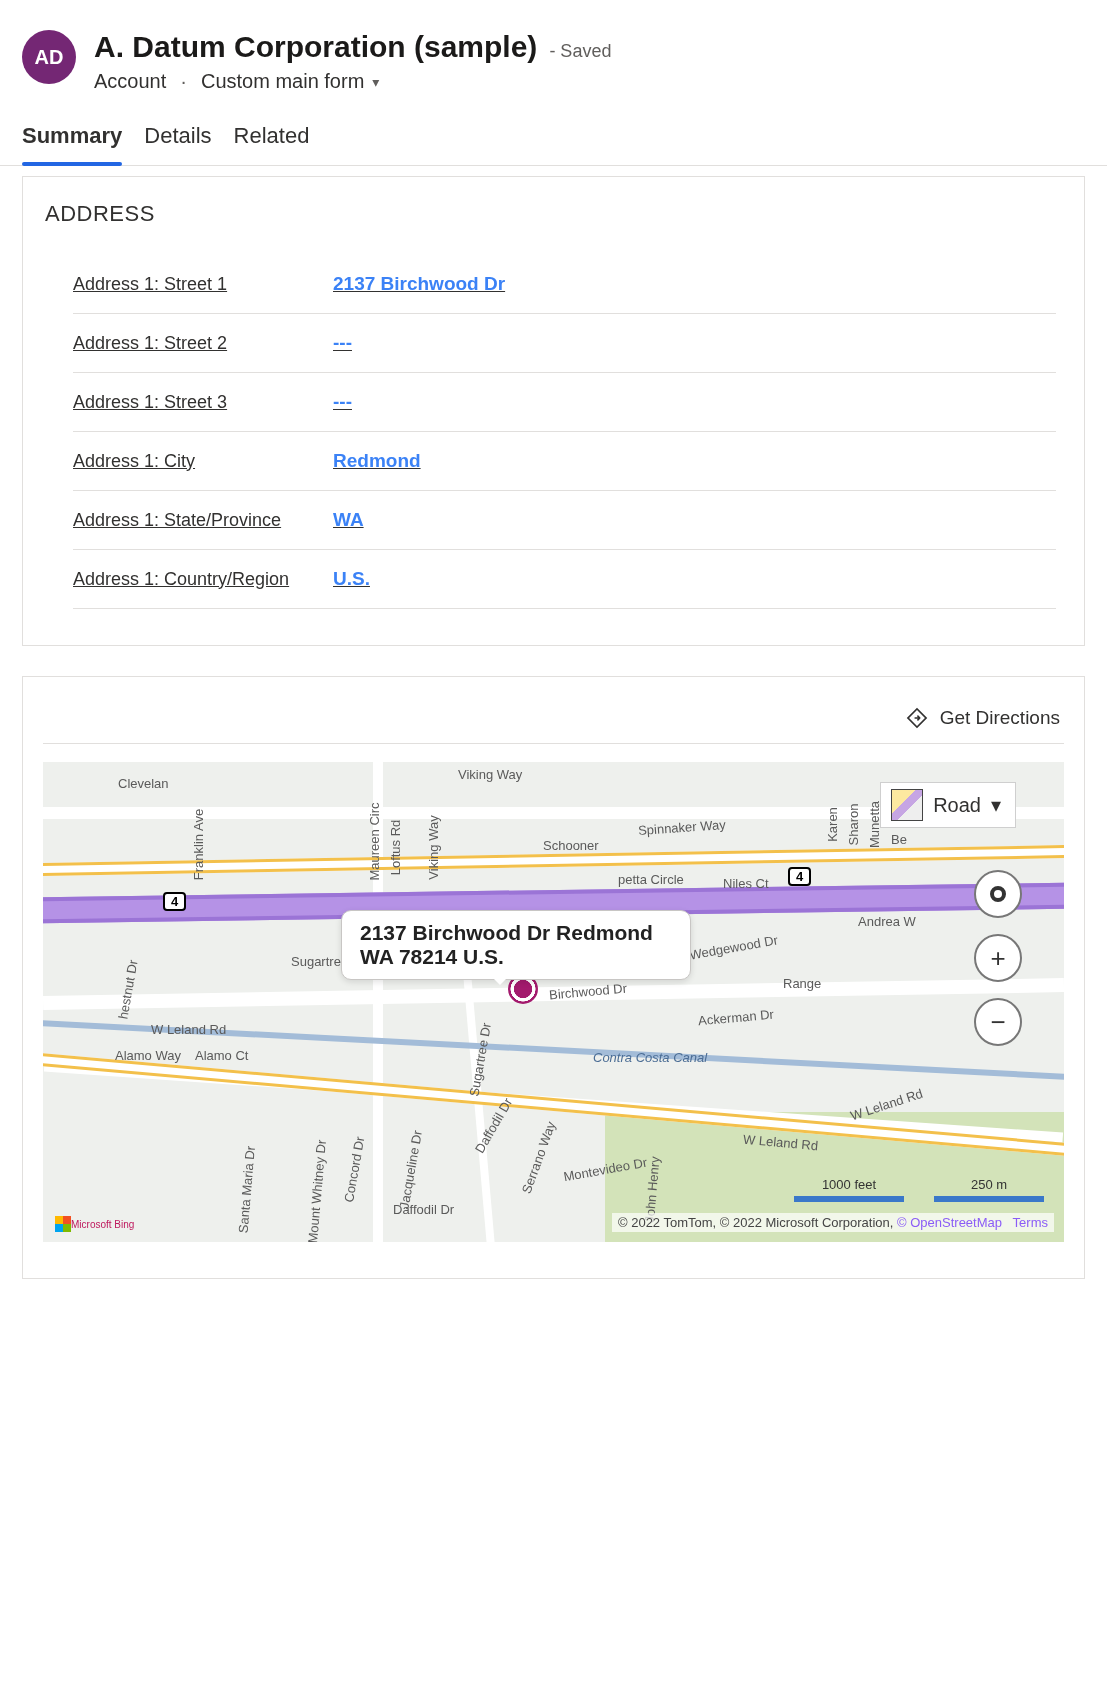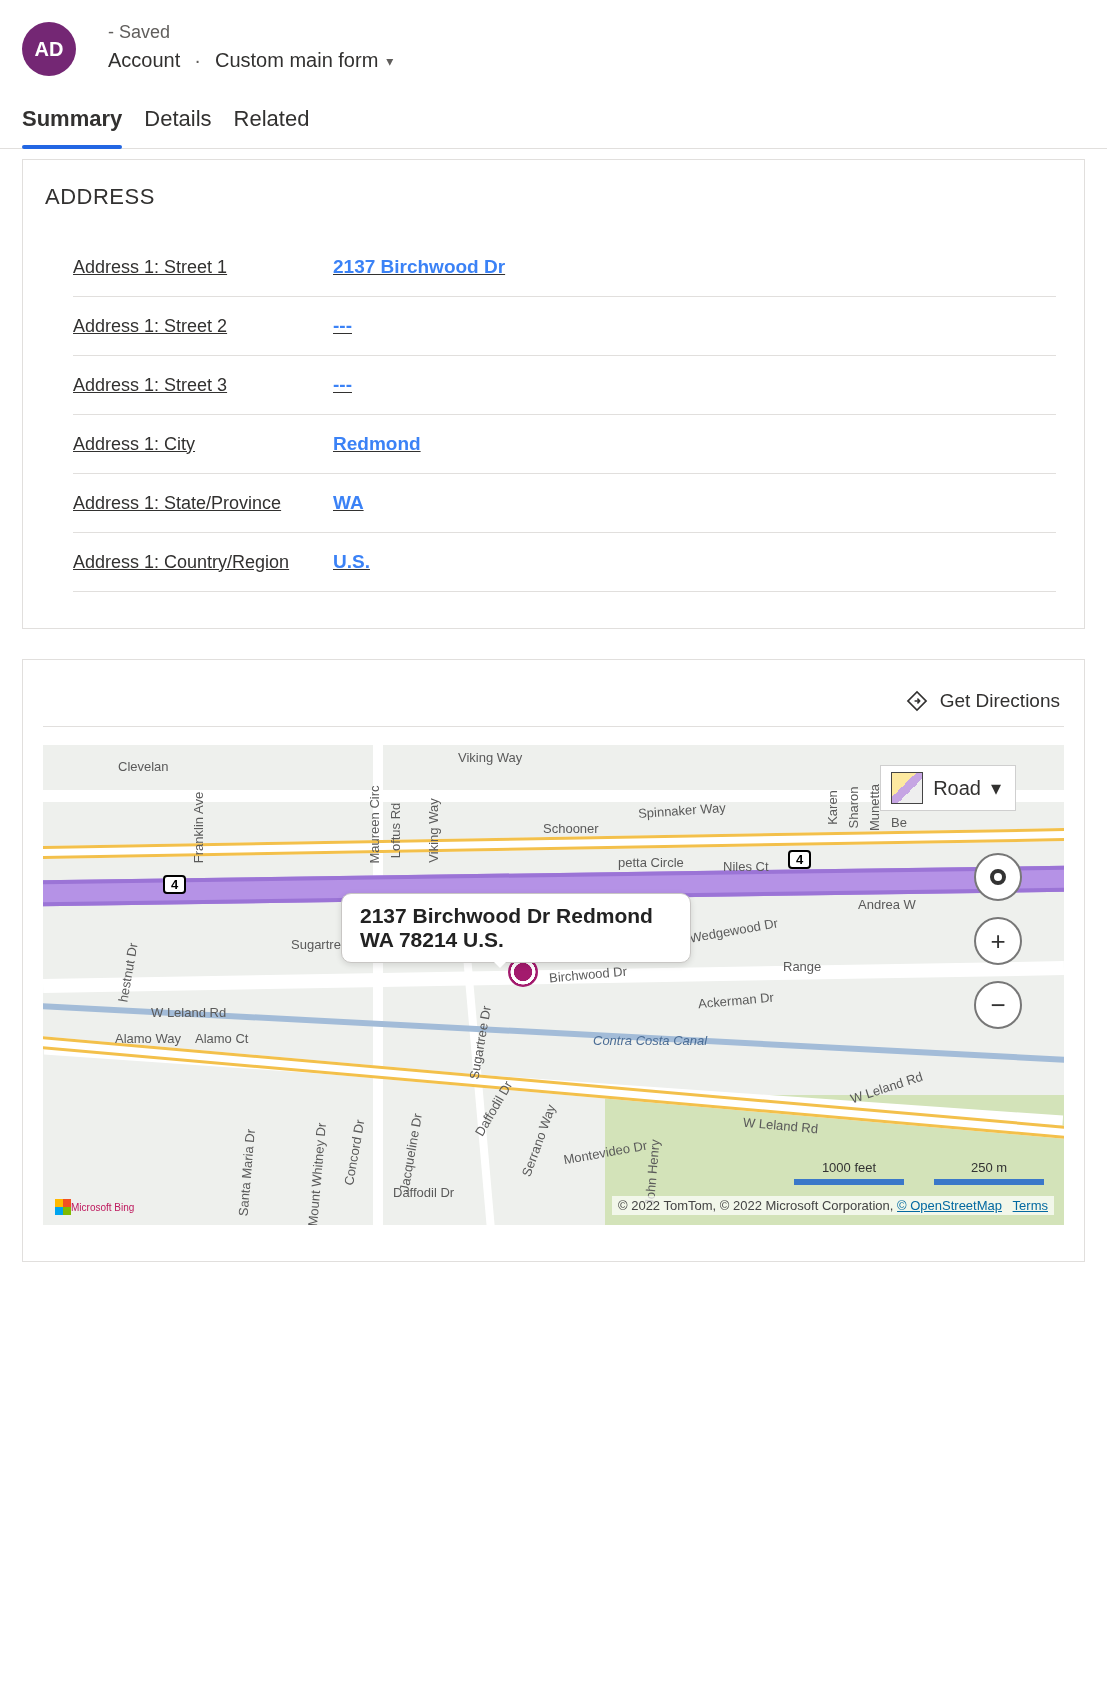--- a/index.html
+++ b/index.html
@@ -6,22 +6,22 @@
   body {
     margin: 0;
     font-family: "Segoe UI", Arial, sans-serif;
     background: #ffffff;
     color: #323130;
     width: 1107px;
   }
   .header {
     display: flex;
     align-items: flex-start;
-    padding: 22px 22px 14px 22px;
-    gap: 32px;
+    padding: 30px 22px 14px 22px;
+    gap: 18px;
   }
   .avatar {
     width: 54px;
     height: 54px;
     border-radius: 50%;
     background: #742774;
     color: #fff;
     display: flex;
     align-items: center;
     justify-content: center;
@@ -250,21 +250,21 @@
     display:flex; gap:30px; font-size:13px; color:#333;
   }
   .sb { display:flex; flex-direction:column; align-items:center; gap:4px;}
   .sb-line{ width:110px; height:6px; background:#3a78c9;}
   .attrib {
     position:absolute; right:10px; bottom:10px;
     font-size:13px; color:#444;
     background: rgba(255,255,255,0.7);
     padding: 2px 6px;
   }
-  .attrib .link{ text-decoration: underline; color:#0369a1; cursor:pointer;}
+  .attrib .link{ color:#8b5cf6; cursor:pointer;}
   .bing {
     position:absolute; left:12px; bottom:10px;
     font-size:10px; color:#be185d;
     display:flex; align-items:center; 
   }
   .bing-sq{
     width:16px;height:16px;
     background:conic-gradient(#f25022 0 25%,#7fba00 25% 50%,#00a4ef 50% 75%,#ffb900 75% 100%);
   }
   .shield{
@@ -274,20 +274,21 @@
     padding:0 6px;
   }
 </style>
 </head>
 <body>
 
 <div class="header">
   <div class="avatar">AD</div>
   <div>
     <div class="title-row">
+      <span class="title">A. Datum Corporation (sample)</span>
       <span class="saved">- Saved</span>
     </div>
     <div class="subtitle-row">
       <span>Account</span>
       <span class="dot">·</span>
       <span class="form-selector">
         <span>Custom main form</span>
         <span class="chevron">▾</span>
       </span>
     </div>

